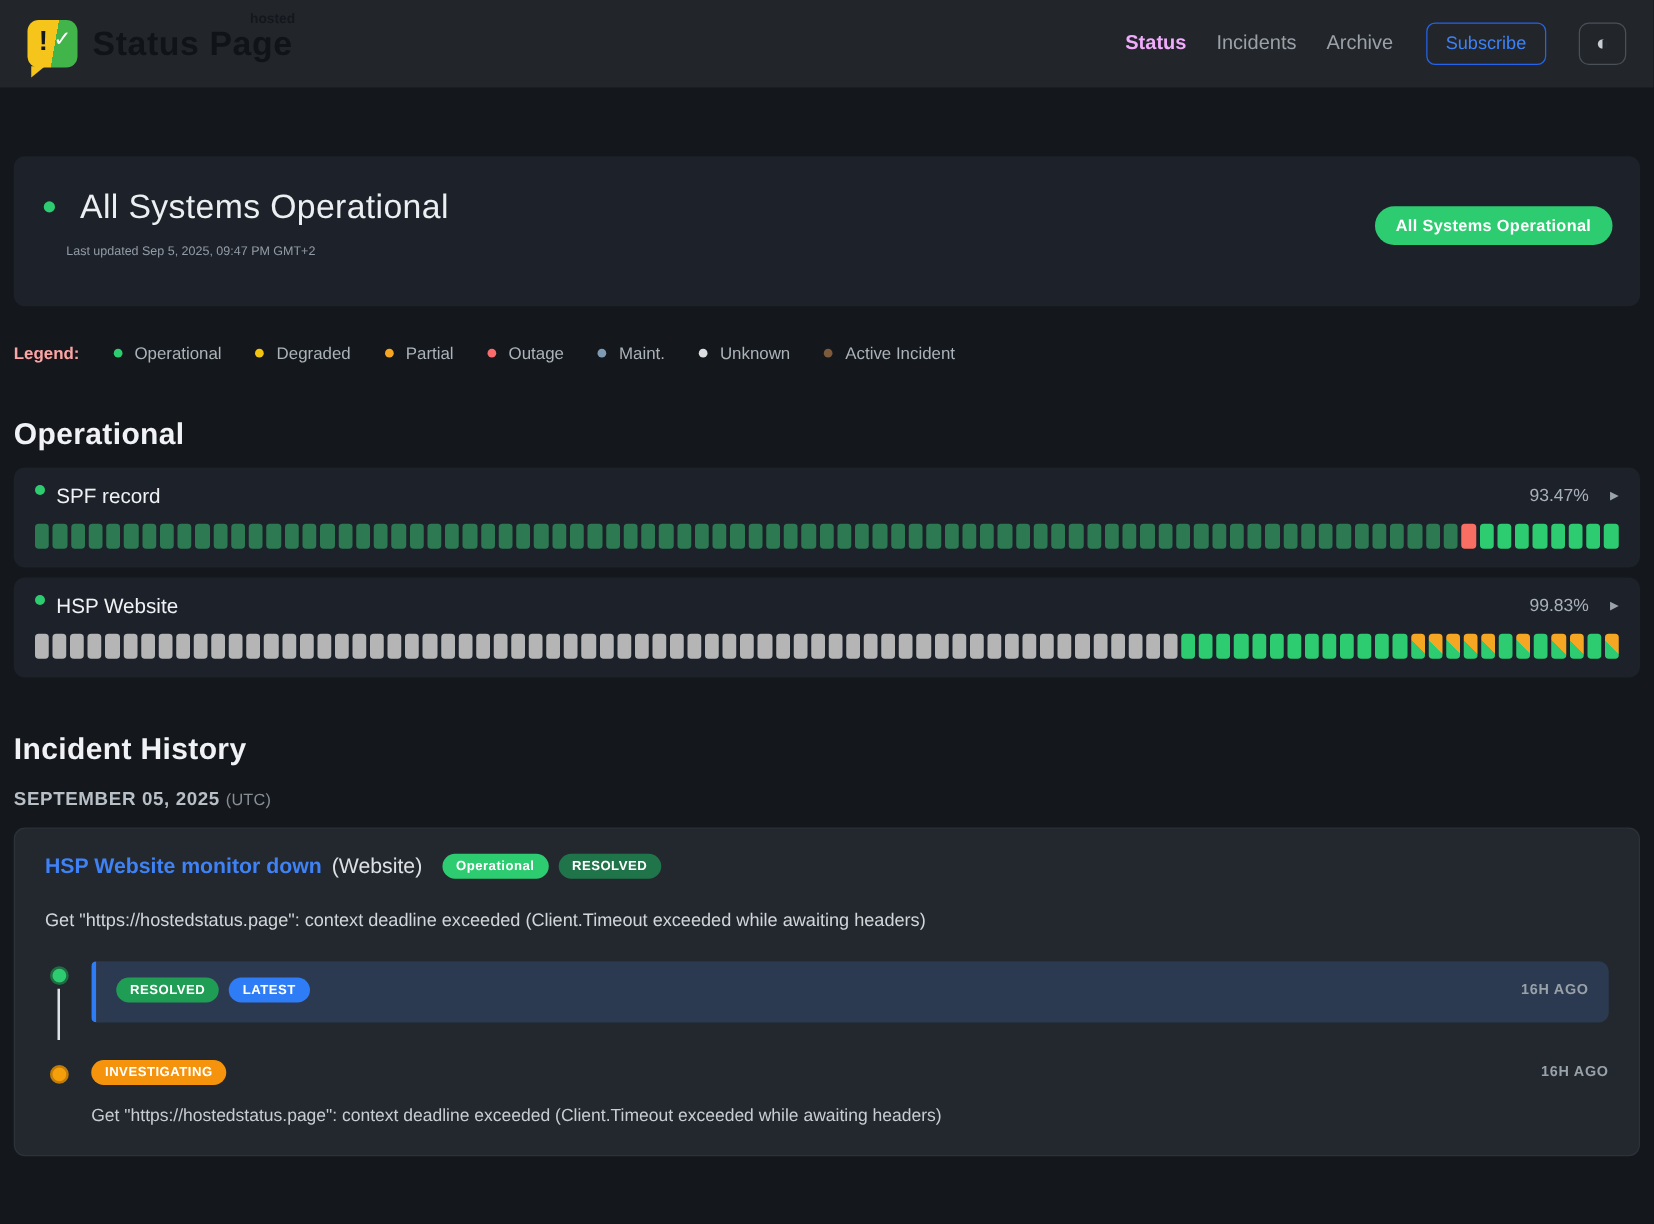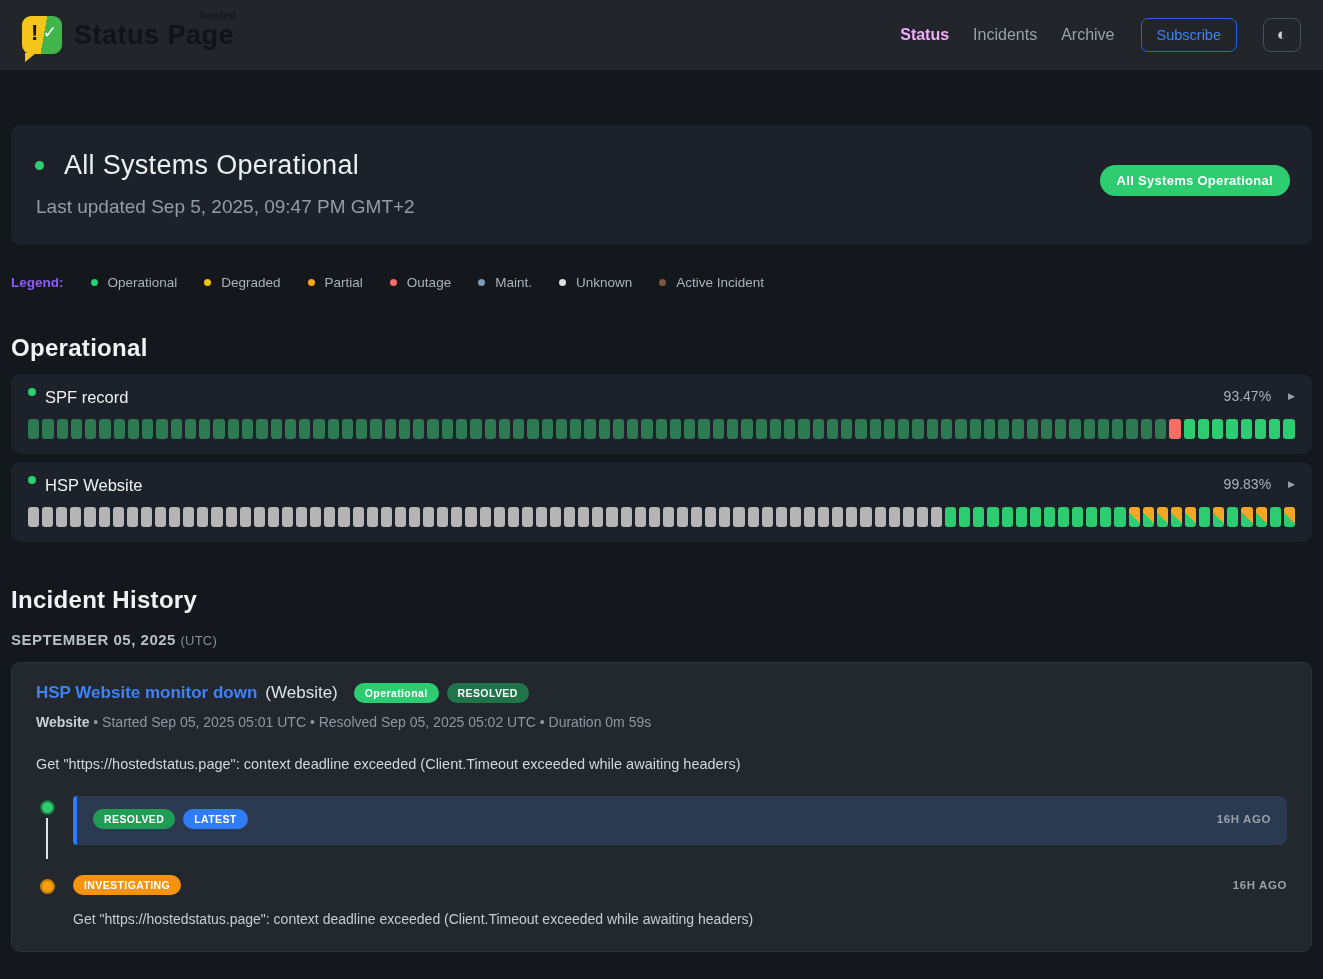--- a/index.html
+++ b/index.html
@@ -51,29 +51,29 @@
 
   .banner-card {
     margin-top:55px; background:#1d222a; border-radius:9px;
     padding:25px 22px 24px 24px; height:120px;
     display:flex; justify-content:space-between;
   }
   .banner-title-row { display:flex; align-items:center; gap:20px; }
   .dot { border-radius:50%; display:inline-block; flex:none; }
   .banner-dot { width:9px; height:9px; background:#2ecc71; }
   .banner-title { font-size:27px; font-weight:500; color:#eceff2; letter-spacing:0.3px; }
-  .banner-updated { margin-top:15px; margin-left:1px; font-size:19px; color:#939ca6; }
+  .banner-updated { margin-top:15px; margin-left:18px; font-size:10px; color:#939ca6; }
   .banner-badge {
     align-self:flex-start; margin-top:15px;
     background:#2ecc71; color:#fff; font-size:13px; font-weight:bold;
     padding:8px 17px; border-radius:999px; letter-spacing:0.3px; white-space:nowrap;
   }
 
   .legend-row { margin-top:30px; display:flex; align-items:center; gap:27px; }
-  .legend-title { font-size:13.5px; font-weight:bold; color:#8b5cf6; }
+  .legend-title { font-size:13.5px; font-weight:bold; color:#fca5a5; }
   .legend-item { display:flex; align-items:center; gap:10px; }
   .legend-dot { width:7px; height:7px; }
   .legend-label { font-size:13.5px; color:#aab2ba; }
 
   .section-title { margin-top:44px; font-size:24px; font-weight:bold; color:#f0f2f5; letter-spacing:0.3px; }
 
   .component-card {
     margin-top:12px; background:#1d222a; border-radius:9px;
     padding:14px 17px 15px 17px;
   }
@@ -422,23 +422,20 @@
 
   <div class="incident-card">
     <div class="incident-title-row">
       <a class="incident-link">HSP Website monitor down</a>
       <span class="incident-component">(Website)</span>
       <span id="incident-badges" style="display:flex;gap:8px;">
           <span class="pill pill-bright-green">Operational</span>
           <span class="pill pill-dark-green">RESOLVED</span>
         </span>
     </div>
-    <div class="incident-meta">
-      <b>Website</b><span> • Started Sep 05, 2025 05:01 UTC • Resolved Sep 05, 2025 05:02 UTC • Duration 0m 59s</span>
-    </div>
     <div class="incident-desc">Get "https://hostedstatus.page": context deadline exceeded (Client.Timeout exceeded while awaiting headers)</div>
     <div class="timeline" id="timeline">
         <div class="tl-entry">
     <div class="tl-rail">
       <span class="tl-dot green"></span>
       <span class="tl-line"></span>
     </div>
     <div class="tl-body highlight">
       <div class="tl-head">
         <span class="tl-badges">

